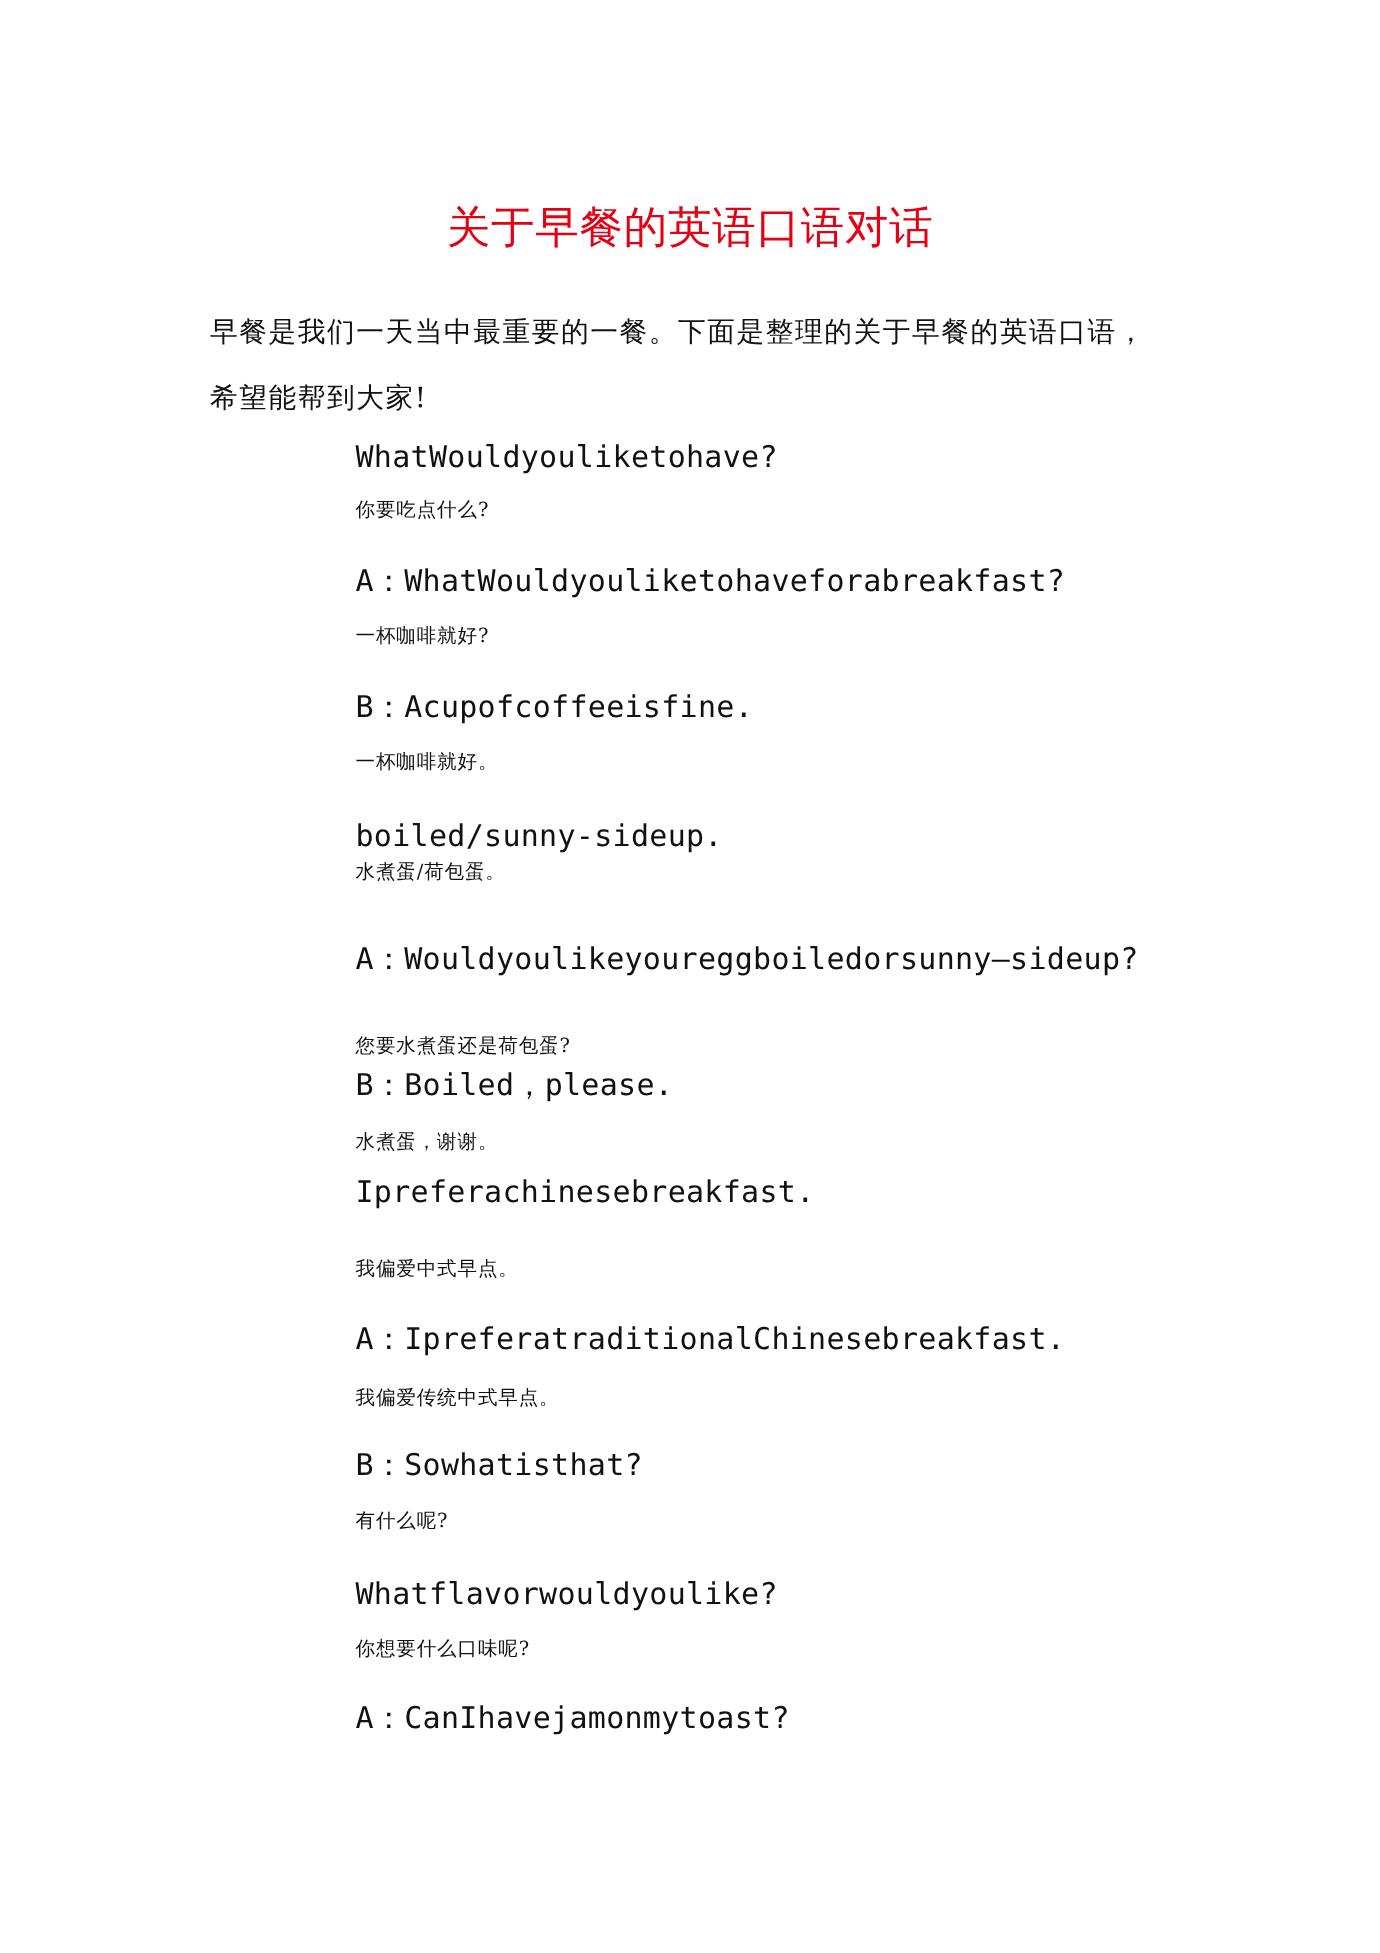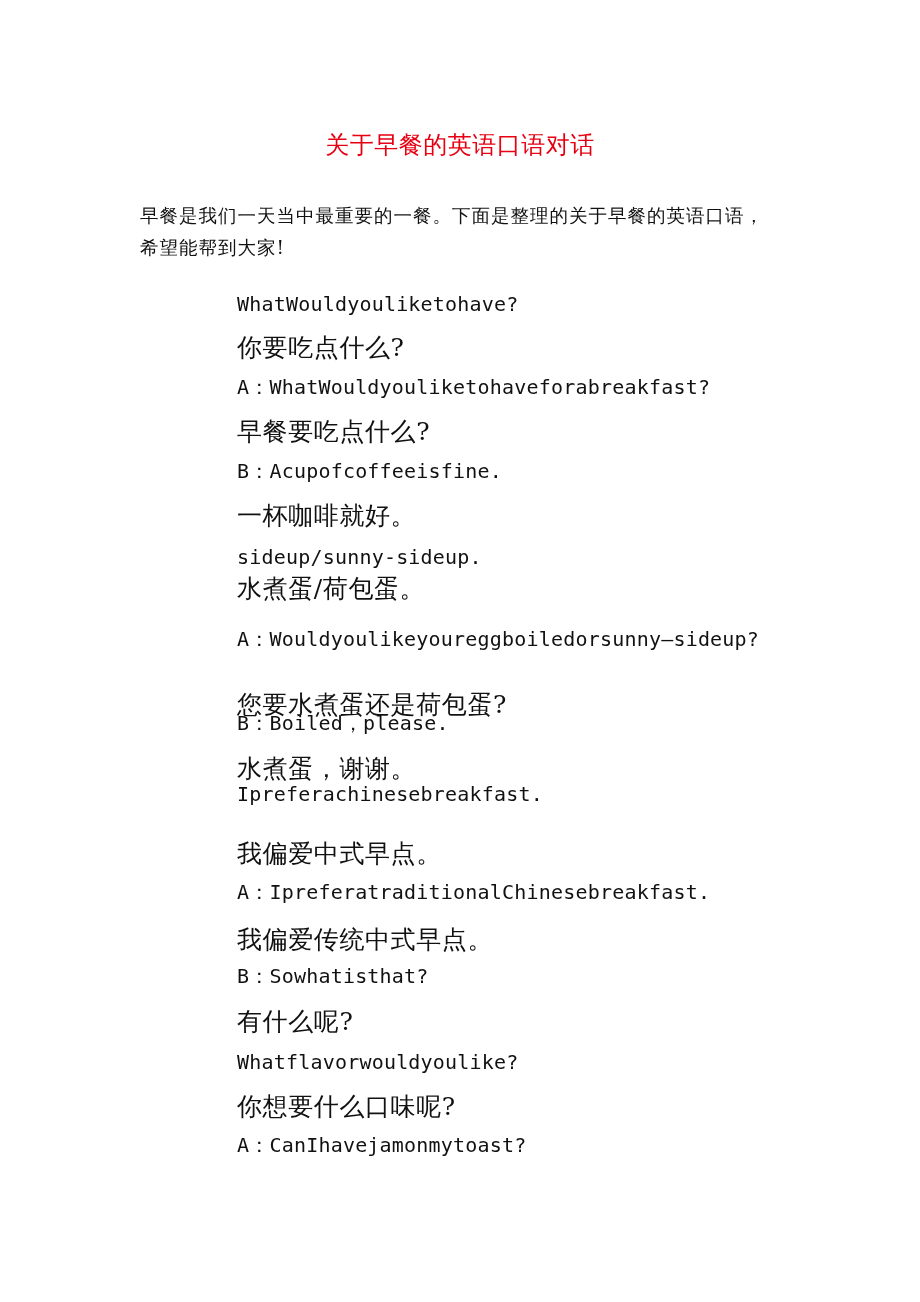--- a/index.html
+++ b/index.html
@@ -1,37 +1,37 @@
 <!DOCTYPE html>
 <html><head>
   <meta charset="utf-8">
   <style>
     html, body { margin: 0; padding: 0; background: #ffffff; }
     body { width: 920px; height: 1302px; position: relative; overflow: hidden; font-family: "DejaVu Serif", "Liberation Serif", serif; color: #111111; }
-    .title { position: absolute; left: 0; width: 920px; top: 113px; text-align: center; font-size: 24px; color: #e60012; font-weight: normal; letter-spacing: 0.5px; }
-    .intro { position: absolute; left: 140px; top: 200px; width: 640px; font-size: 18.5px; line-height: 32px; letter-spacing: 1px; }
+    .title { position: absolute; left: 0; width: 920px; top: 113px; text-align: center; font-size: 29px; color: #e60012; font-weight: normal; letter-spacing: 0.5px; }
+    .intro { position: absolute; left: 140px; top: 200px; width: 640px; font-size: 18.5px; line-height: 44px; letter-spacing: 1px; }
     .lines { position: absolute; left: 237px; top: 0; }
-    .line { position: absolute; left: 0; white-space: nowrap; font-size: 25px; letter-spacing: 0.6px; }
+    .line { position: absolute; left: 0; white-space: nowrap; font-size: 13px; letter-spacing: 0.6px; }
     .line.en { font-family: "DejaVu Sans Mono", "Liberation Mono", monospace; font-size: 20px; letter-spacing: 0.2px; }
   </style>
 </head>
 <body>
 
 <h1 class="title">关于早餐的英语口语对话</h1>
 
 <p class="intro" style="margin:0;">早餐是我们一天当中最重要的一餐。下面是整理的关于早餐的英语口语，希望能帮到大家!</p>
 
 <div class="lines">
   <div class="line en" style="top:292px">WhatWouldyouliketohave?</div>
   <div class="line zh" style="top:331px">你要吃点什么?</div>
   <div class="line en" style="top:374px">A：WhatWouldyouliketohaveforabreakfast?</div>
-  <div class="line zh" style="top:415px">早餐要吃点什么?</div>
+  <div class="line zh" style="top:415px">一杯咖啡就好?</div>
   <div class="line en" style="top:458px">B：Acupofcoffeeisfine.</div>
   <div class="line zh" style="top:499px">一杯咖啡就好。</div>
-  <div class="line en" style="top:545px">sideup/sunny-sideup.</div>
+  <div class="line en" style="top:545px">boiled/sunny-sideup.</div>
   <div class="line zh" style="top:572px">水煮蛋/荷包蛋。</div>
   <div class="line en" style="top:626px">A：Wouldyoulikeyoureggboiledorsunny—sideup?</div>
   <div class="line zh" style="top:688px">您要水煮蛋还是荷包蛋?</div>
   <div class="line en" style="top:710px">B：Boiled，please.</div>
   <div class="line zh" style="top:752px">水煮蛋，谢谢。</div>
   <div class="line en" style="top:782px">Ipreferachinesebreakfast.</div>
   <div class="line zh" style="top:837px">我偏爱中式早点。</div>
   <div class="line en" style="top:879px">A：IpreferatraditionalChinesebreakfast.</div>
   <div class="line zh" style="top:923px">我偏爱传统中式早点。</div>
   <div class="line en" style="top:963px">B：Sowhatisthat?</div>

